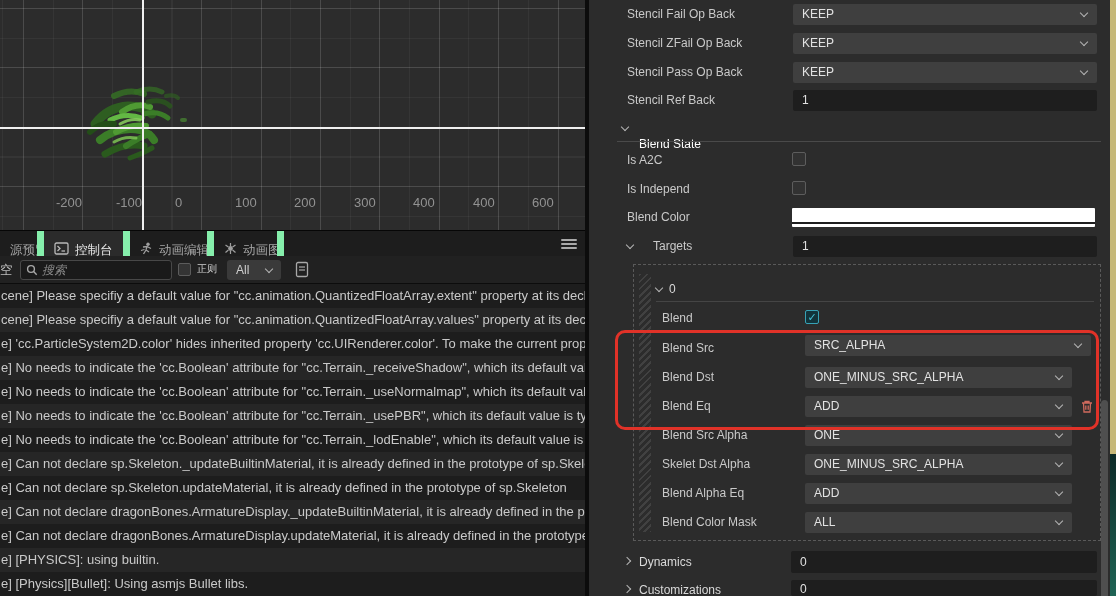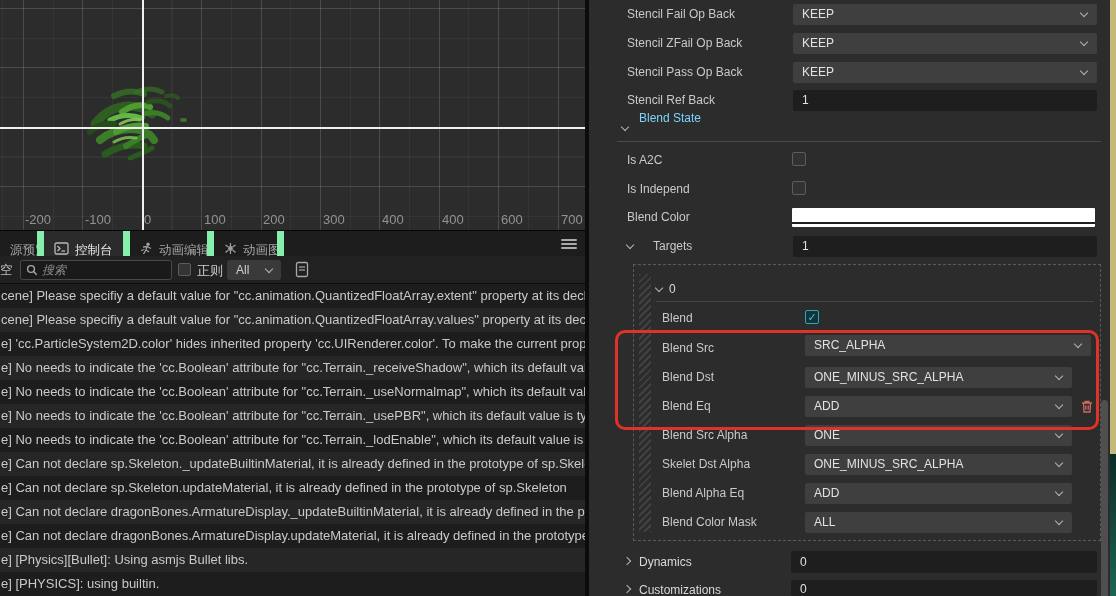--- a/index.html
+++ b/index.html
@@ -19,39 +19,39 @@
       repeating-linear-gradient(to right,  rgba(255,255,255,.11) 0 1px, transparent 1px 59.4px),
       repeating-linear-gradient(to bottom, rgba(255,255,255,.11) 0 1px, transparent 1px 59.4px),
       repeating-linear-gradient(to right,  rgba(255,255,255,.045) 0 1px, transparent 1px 29.7px),
       repeating-linear-gradient(to bottom, rgba(255,255,255,.045) 0 1px, transparent 1px 29.7px);
     background-position: 23px 0, 0 8px, 23px 0, 0 8px;
     overflow:hidden;
   }
   .axis-v { position:absolute; left:142px; top:0; width:1.5px; height:230px; background:#f0f0f0; }
   .axis-h { position:absolute; left:0; top:127px; width:585px; height:1.5px; background:#f0f0f0; }
   #particle { position:absolute; left:70px; top:62px; }
-  .ruler-label { position:absolute; bottom:3px; color:#929292; font-size:13px; }
+  .ruler-label { position:absolute; bottom:20px; color:#929292; font-size:13px;padding-left:31px; }
   
   #tabbar { position:absolute; left:0; top:230px; width:585px; height:26px; background:#1d1d1d; border-top:1px solid #060606; }
   .tab { position:absolute; top:0; height:26px; display:flex; align-items:flex-start; gap:6px;
          font-size:12.5px; color:#a6a6a6; padding:11px 10px; border-right:7px solid #86efac; overflow:hidden; white-space:nowrap;}
   .tab.active { background:#2b2b2b; color:#e9e9e9; }
   .tab svg { flex:0 0 auto; }
   #tab-menu { position:absolute; right:8px; top:6px; width:16px; height:14px; cursor:pointer; }
   #tab-menu div { height:2px; background:#a9a9a9; margin:2px 0; border-radius:1px; }
   
   #console-toolbar { position:absolute; left:0; top:256px; width:585px; height:28px; background:#212121; border-bottom:1px solid #0c0c0c; }
   #clear-btn { position:absolute; left:0; top:6px; font-size:12.5px; color:#bdbdbd; }
   #search-box { position:absolute; left:20px; top:4px; width:152px; height:20px; background:#1a1a1a;
                 border:1px solid #484848; border-radius:3px; display:flex; align-items:center; padding:0 5px; gap:4px;}
   #search-box input { background:transparent; border:none; outline:none; color:#ddd; font-size:12px; width:110px;
                       font-family:"Liberation Sans","DejaVu Sans",sans-serif;}
   #search-box input::placeholder { font-style:italic; color:#8a8a8a; }
   #regex-cb { position:absolute; left:178px; top:7px; width:13px; height:13px; background:#343434; border:1px solid #5c5c5c; border-radius:2px; }
-  #regex-label { position:absolute; left:197px; top:6px; font-size:13px; color:#cfcfcf; }
+  #regex-label { position:absolute; left:197px; top:6px; font-size:10px; color:#cfcfcf; }
   #filter-dd { position:absolute; left:227px; top:4px; width:54px; height:20px; background:#3a3a3a; border-radius:3px;
                font-size:12px; color:#cfcfcf; line-height:20px; padding-left:9px; }
   #log-export { position:absolute; left:294px; top:5px; }
   
   #console-list { position:absolute; left:0; top:284px; width:585px; height:312px; background:#252525; }
   .log-row { height:24px; line-height:24px; font-size:13px; color:#c9c9c9; padding-left:1px;
              white-space:nowrap; overflow:hidden; }
   .log-row:nth-child(odd) { background:#1d1d1d; }
   .log-row:nth-child(even) { background:#262626; }
   
@@ -180,22 +180,22 @@
   <div class="log-row">cene] Please specifiy a default value for "cc.animation.QuantizedFloatArray.values" property at its declar</div>
   <div class="log-row">e] 'cc.ParticleSystem2D.color' hides inherited property 'cc.UIRenderer.color'. To make the current prope</div>
   <div class="log-row">e] No needs to indicate the 'cc.Boolean' attribute for "cc.Terrain._receiveShadow", which its default valu</div>
   <div class="log-row">e] No needs to indicate the 'cc.Boolean' attribute for "cc.Terrain._useNormalmap", which its default valu</div>
   <div class="log-row">e] No needs to indicate the 'cc.Boolean' attribute for "cc.Terrain._usePBR", which its default value is typ</div>
   <div class="log-row">e] No needs to indicate the 'cc.Boolean' attribute for "cc.Terrain._lodEnable", which its default value is ty</div>
   <div class="log-row">e] Can not declare sp.Skeleton._updateBuiltinMaterial, it is already defined in the prototype of sp.Skelet</div>
   <div class="log-row">e] Can not declare sp.Skeleton.updateMaterial, it is already defined in the prototype of sp.Skeleton</div>
   <div class="log-row">e] Can not declare dragonBones.ArmatureDisplay._updateBuiltinMaterial, it is already defined in the prot</div>
   <div class="log-row">e] Can not declare dragonBones.ArmatureDisplay.updateMaterial, it is already defined in the prototype o</div>
+  <div class="log-row">e] [PHYSICS]: using builtin.</div>
   <div class="log-row">e] [Physics][Bullet]: Using asmjs Bullet libs.</div>
-  <div class="log-row">e] [PHYSICS]: using builtin.</div>
 </div>
 
 <div id="v-divider"></div>
 
 <div id="panel">
 
   <span class="lbl" style="left:38px;top:4px">Stencil Fail Op Back</span>
   <div class="dd" style="left:204px;top:4px;width:304px">
     <span>KEEP</span><span class="chev down"></span>
   </div>
@@ -209,21 +209,21 @@
   <div class="dd" style="left:204px;top:62px;width:304px">
     <span>KEEP</span><span class="chev down"></span>
   </div>
 
   <span class="lbl" style="left:38px;top:90px">Stencil Ref Back</span>
   <div class="inp" style="left:204px;top:90px;width:304px">
     <span>1</span>
   </div>
 
   <span class="chev down" style="left:33px;top:124px"></span>
-  <span class="lbl" style="left:50px;top:108px;color:#7dd3fc">Blend State</span>
+  <span class="lbl" style="left:50px;top:134px;color:#ffffff">Blend State</span>
   <div class="hline" style="left:28px;top:141px;width:484px;background:#4a4a4a"></div>
 
   <span class="lbl" style="left:38px;top:150px">Is A2C</span>
   <div class="cb" style="left:203px;top:152px"></div>
 
   <span class="lbl" style="left:38px;top:179px">Is Independ</span>
   <div class="cb" style="left:203px;top:181px"></div>
 
   <span class="lbl" style="left:38px;top:207px">Blend Color</span>
   <div id="blend-color-swatch" style="background: rgb(255, 255, 255);">

